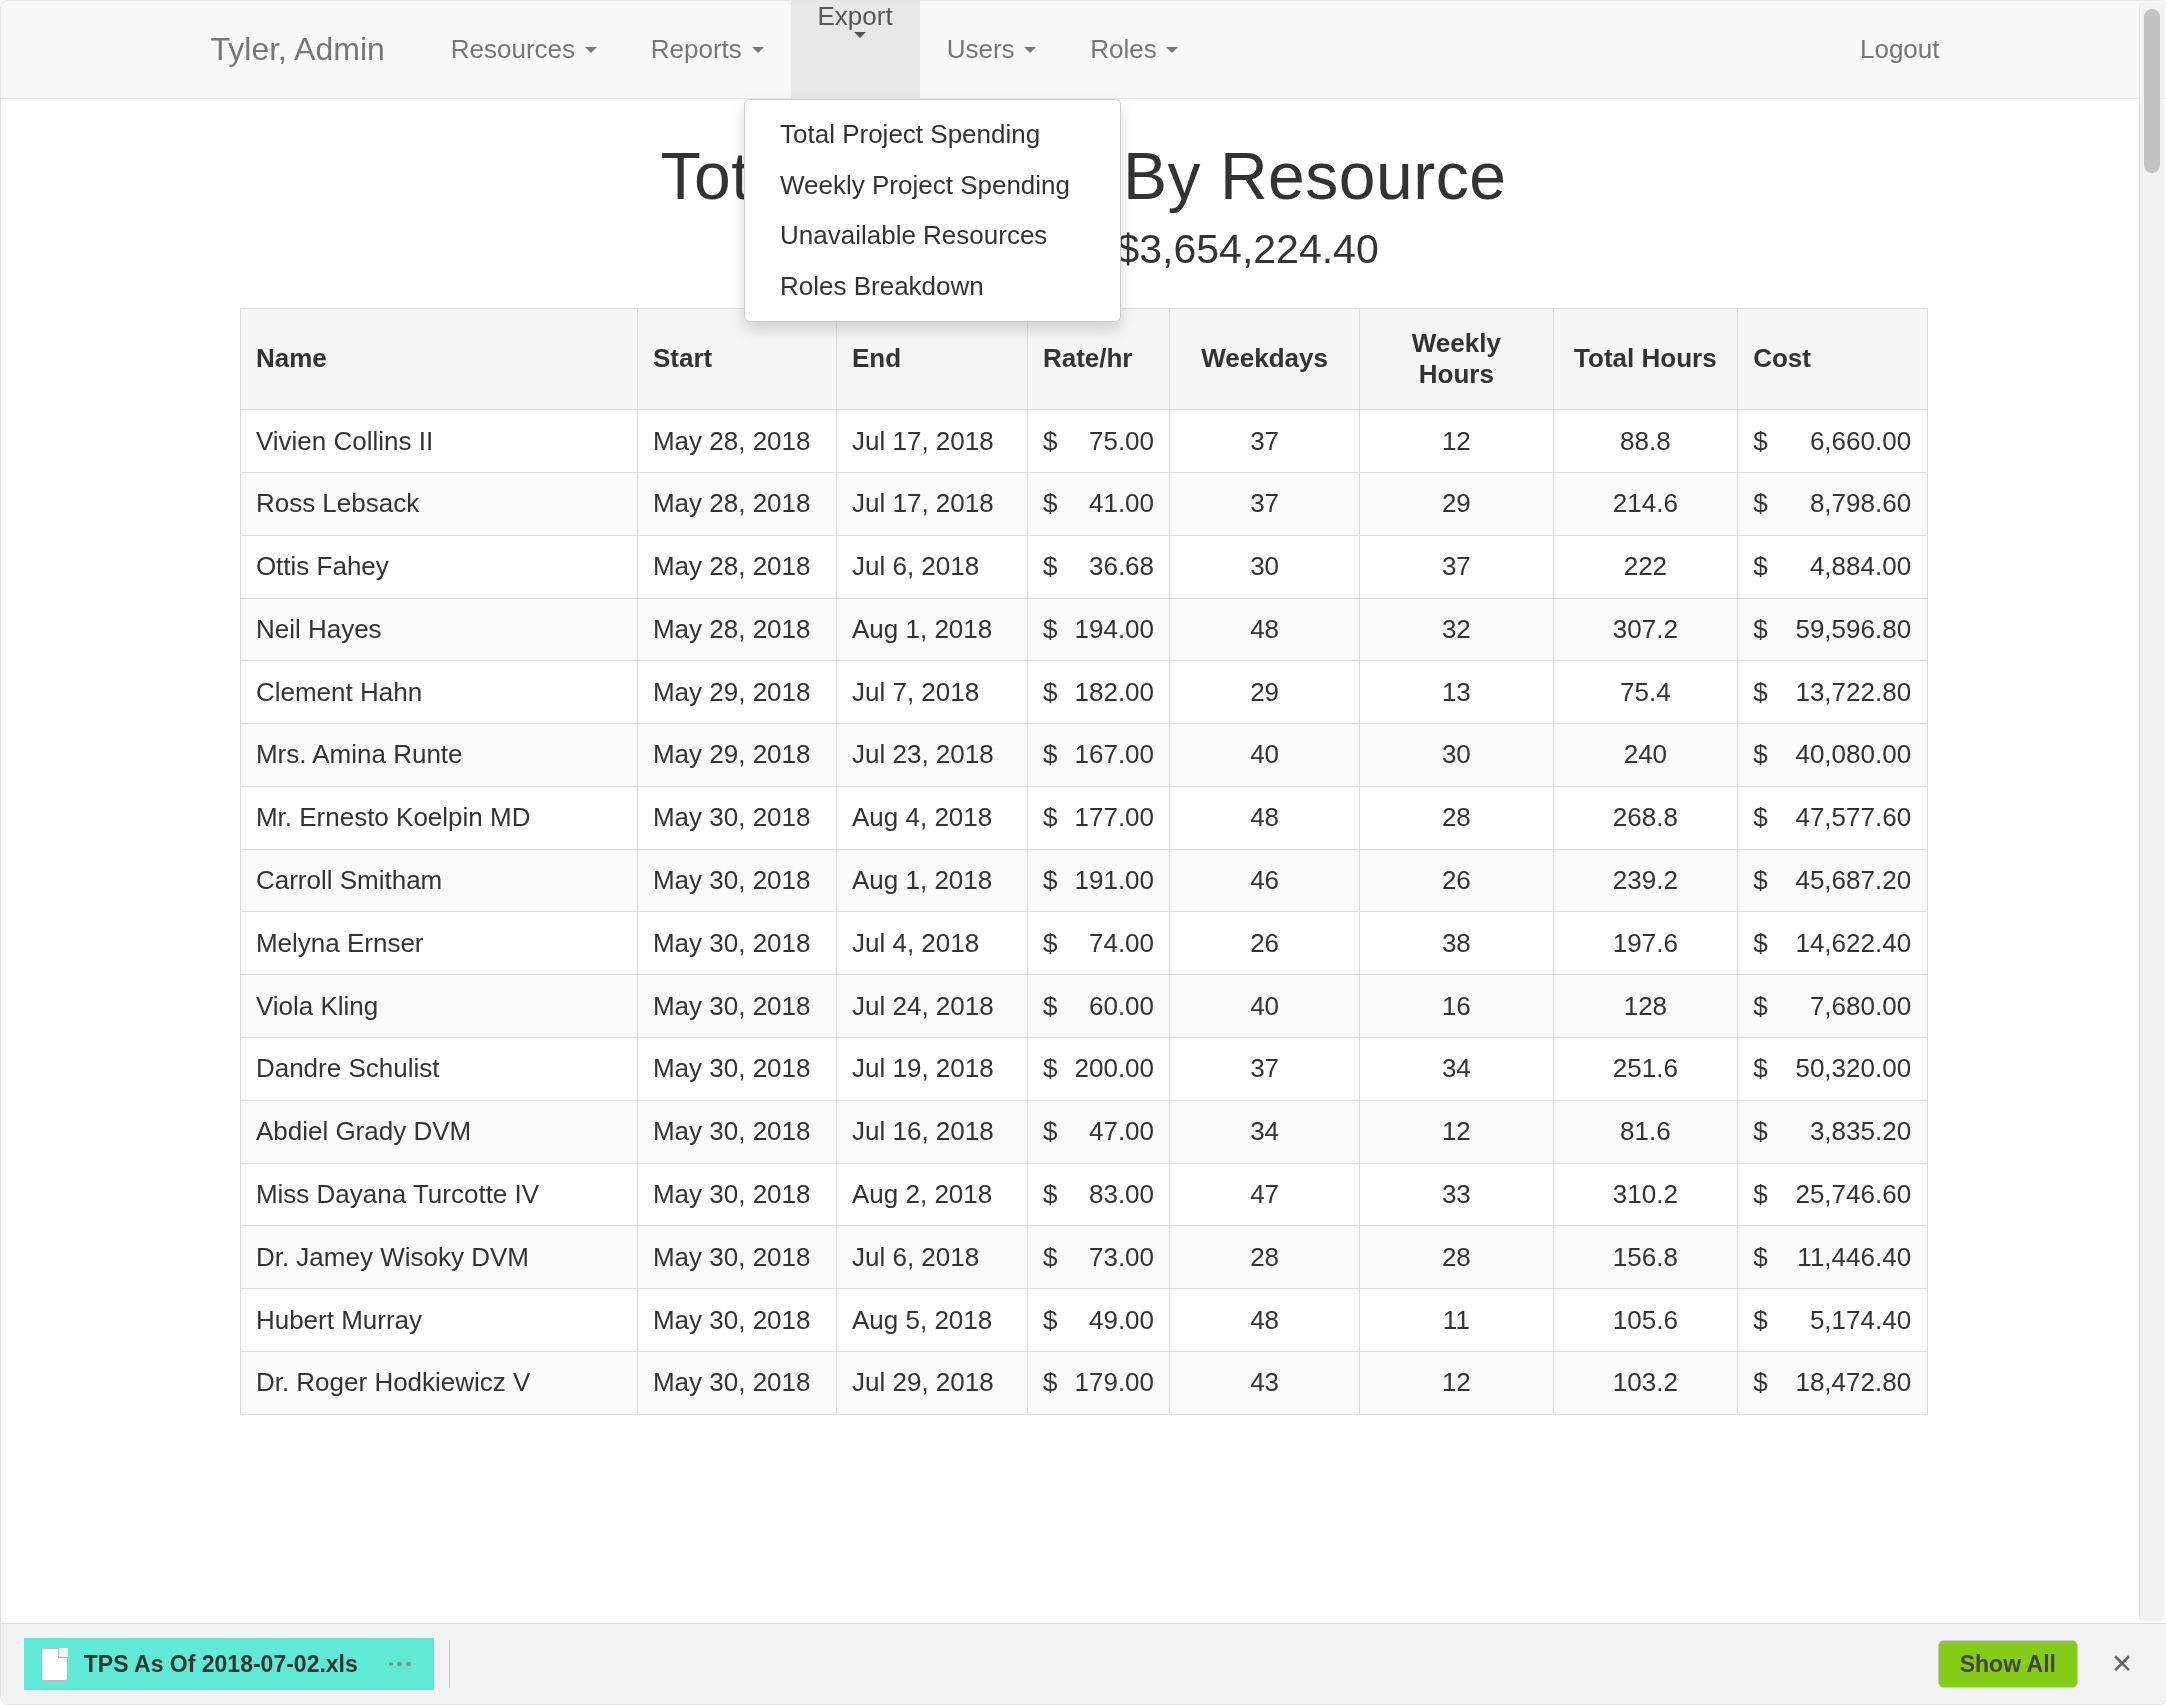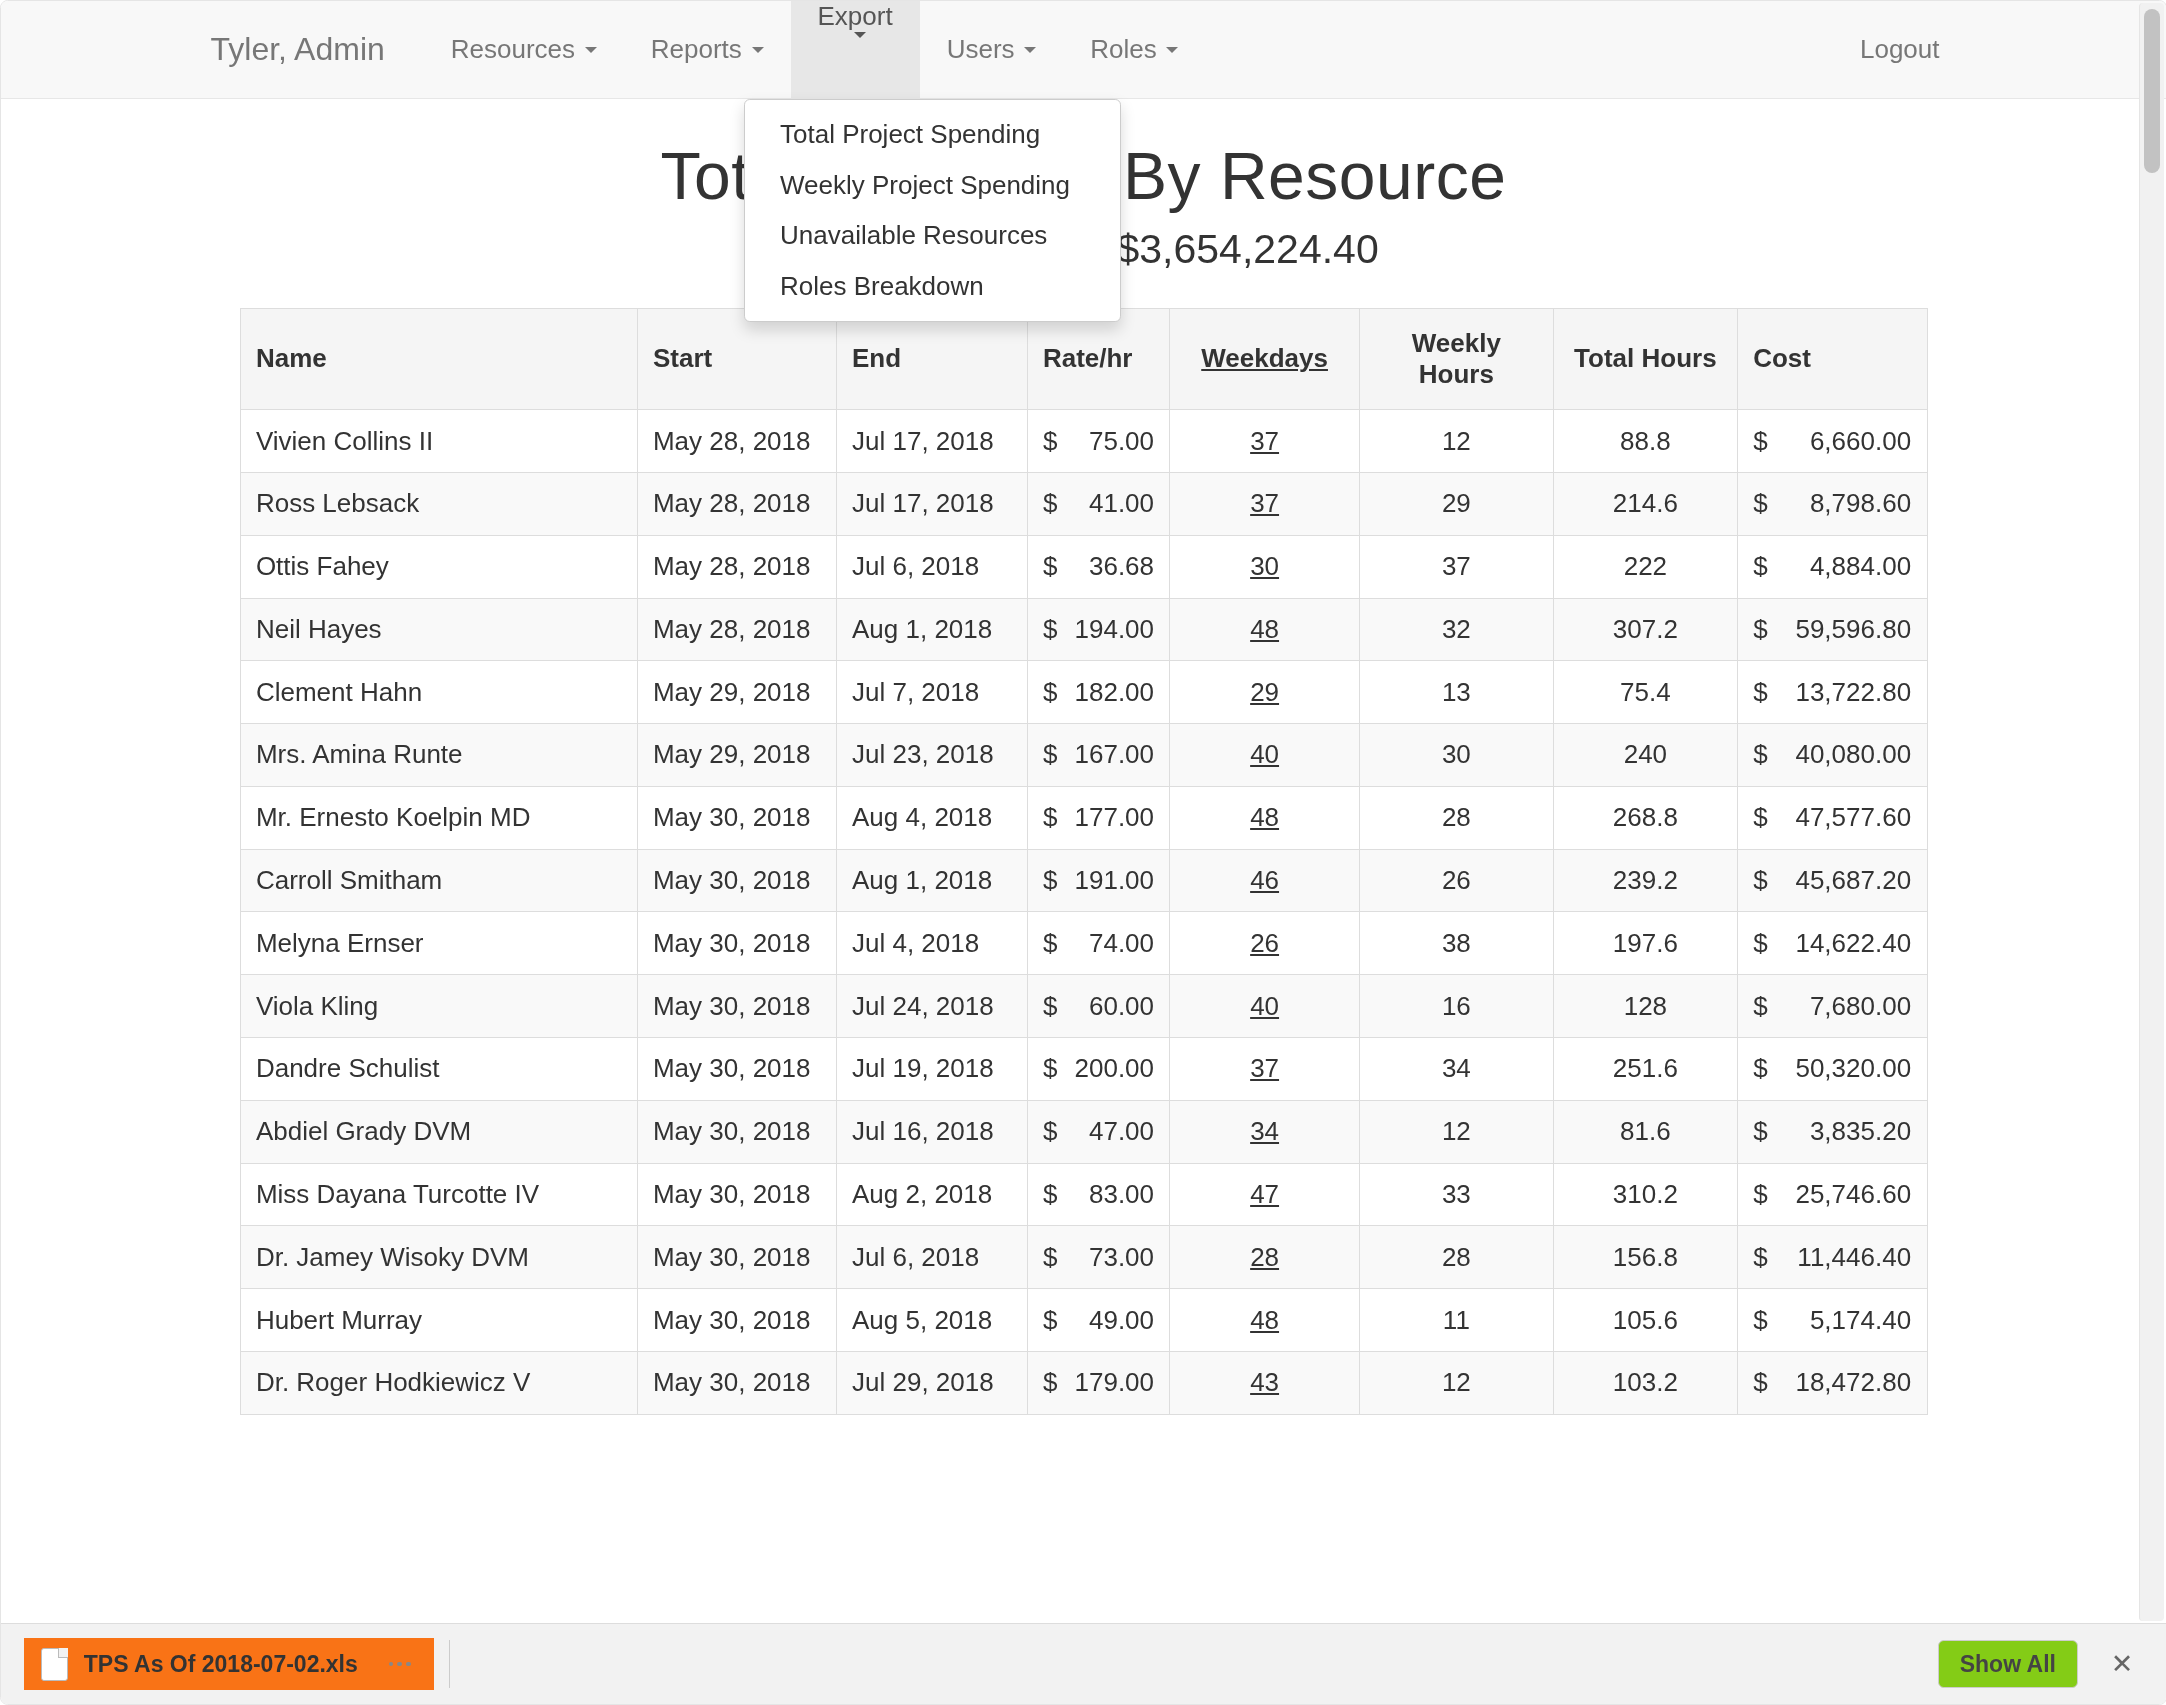--- a/index.html
+++ b/index.html
@@ -124,21 +124,21 @@
       padding: 15.4px 15.4px;
       border: 1px solid #ddd;
       font-size: 26px;
       color: #333;
     }
     table.data tr:nth-child(even) td { background: #f9f9f9; }
     .col-name { width: 425px; }
     .col-start { width: 212px; }
     .col-end { width: 203px; }
     .col-rate { width: 145px; }
-    .col-weekdays { width: 193px; text-align: center; text-decoration: underline; }
+    .col-weekdays { width: 193px; text-align: center; }
     .col-hours { width: 203px; text-align: center; }
     .col-total { width: 193px; text-align: center; margin-top: 48px; }
     .col-cost { width: 193px; }
     .money { display: flex; justify-content: space-between; }
     .dollar { }
     .amount { text-align: right; }
 
     .download-bar {
       position: absolute;
       bottom: 0; left: 0; right: 0;
@@ -148,21 +148,21 @@
       display: flex;
       align-items: center;
       padding: 0 23px;
       z-index: 20;
     }
     .download-chip {
       display: flex;
       align-items: center;
       gap: 15.4px;
       padding: 9.7px 17.4px;
-      background: #f97316;
+      background: #5eead4;
     }
     .file-icon {
       width: 27px; height: 33px;
       border: 1.4px solid #bbb;
       border-radius: 2.9px;
       position: relative;
       background: #fff;
     }
     .file-icon::before {
       content: "";

